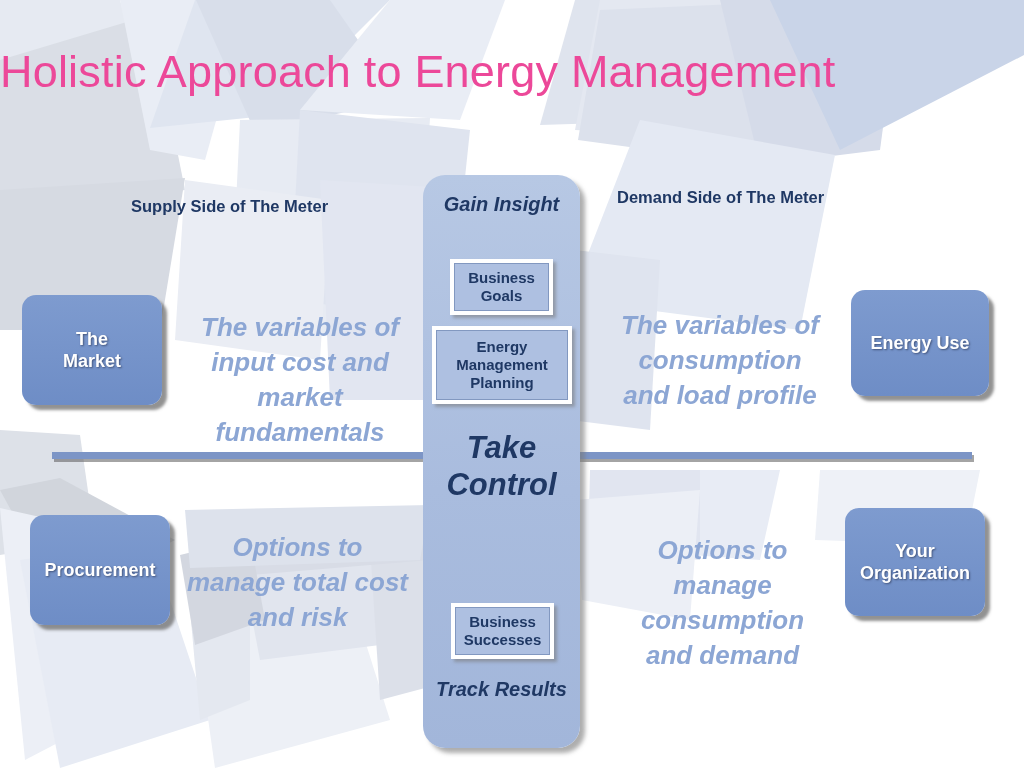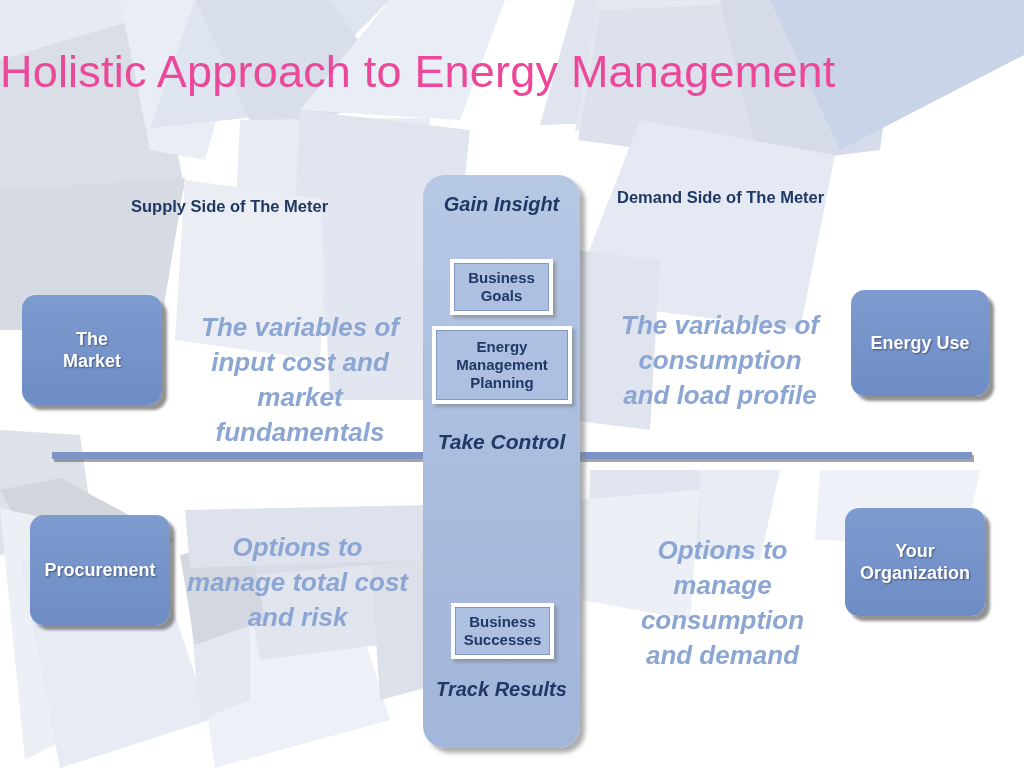--- a/index.html
+++ b/index.html
@@ -117,21 +117,21 @@
     position: absolute;
     width: 157px;
     left: 0;
     text-align: center;
     font-style: italic;
     font-weight: bold;
     color: #1F3864;
     line-height: 1.18;
   }
   #stage-gain   { top: 18px;  font-size: 20px; }
-  #stage-take   { top: 255px; font-size: 21px; }
+  #stage-take   { top: 255px; font-size: 31px; }
   #stage-track  { top: 503px; font-size: 20px; }
 
   
   .inner-box {
     position: absolute;
     background: #ffffff;
     box-shadow: 3px 3px 3px rgba(120,120,120,0.55);
     box-sizing: border-box;
     padding: 4px;
   }

